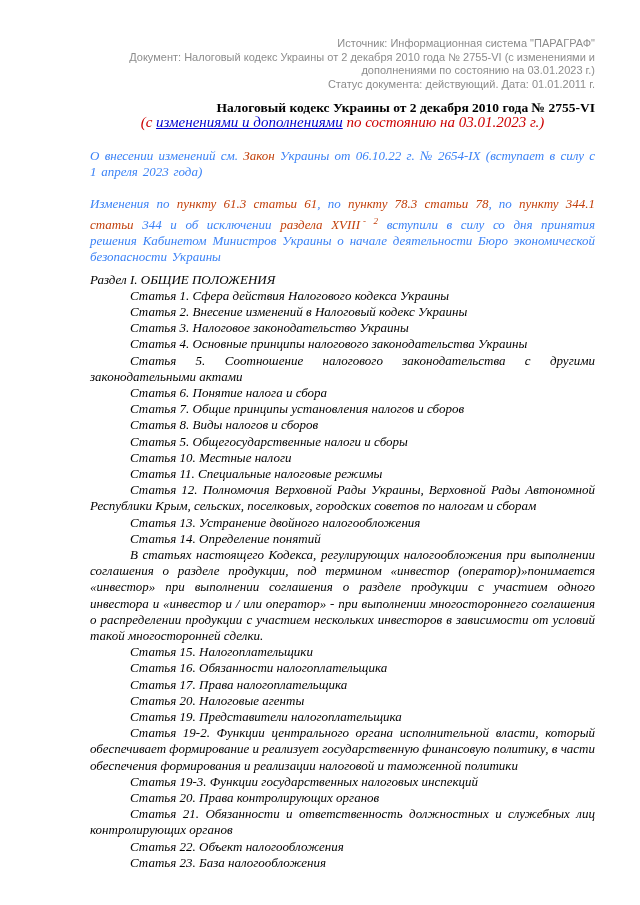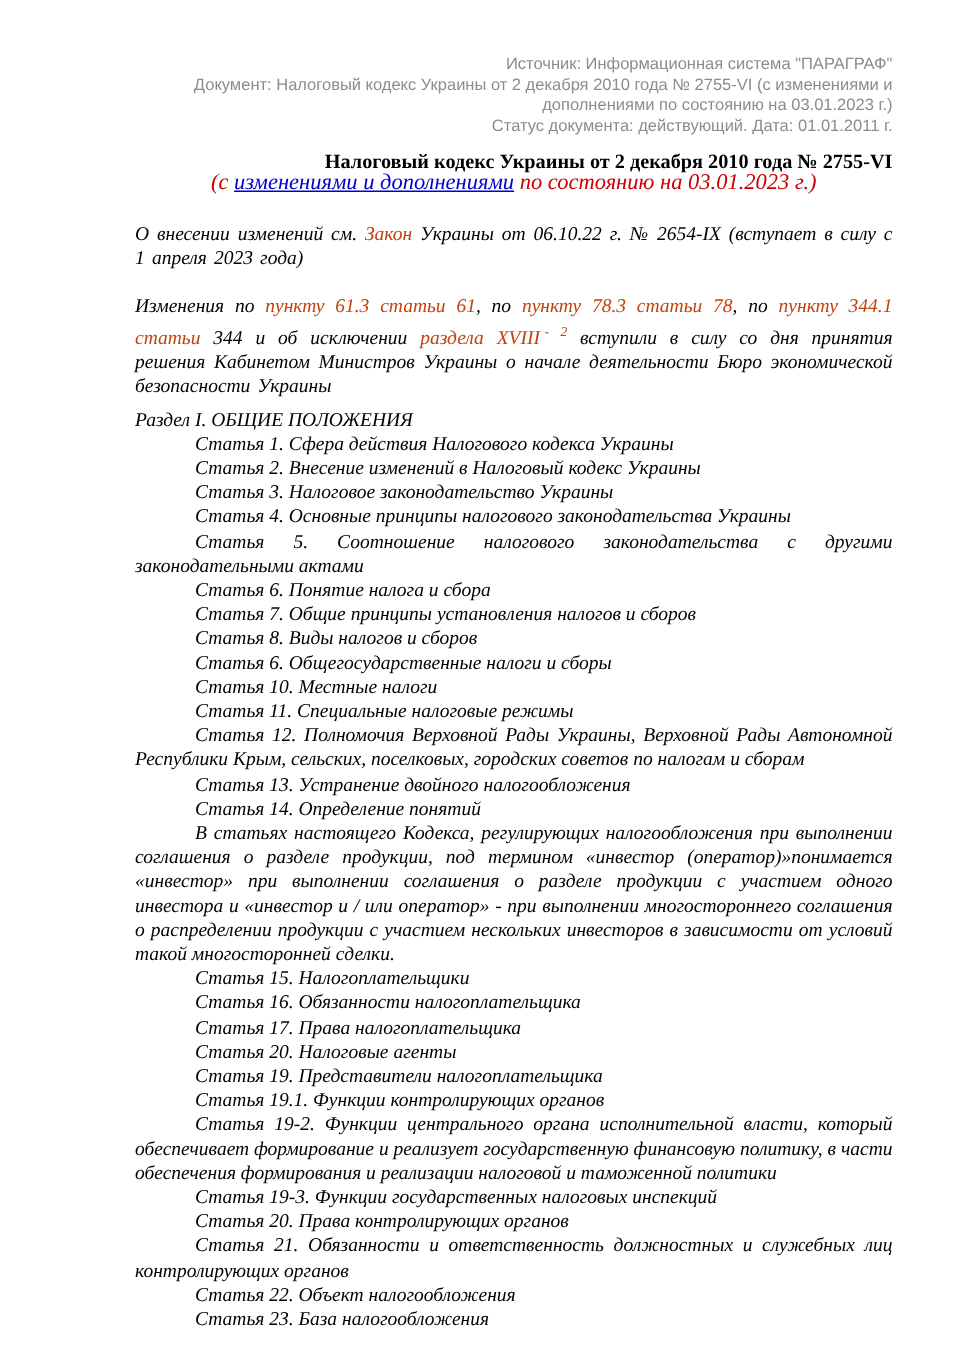--- a/index.html
+++ b/index.html
@@ -23,21 +23,21 @@
     font-size:15px;font-style:italic;text-align:center;
     line-height:15px;margin:0 0 18px 0;color:#cc0000;
   }
   .link{color:#0000cc;text-decoration:underline;cursor:pointer;}
   .red{color:#cc0000;}
   .note{
     font-size:13px;font-style:italic;line-height:16.2px;
     text-align:justify;margin:0 0 16px 0;word-spacing:1.5px;
   }
   .note.note-last{margin-bottom:6px;}
-  .seg-red{color:#000000;}
+  .seg-red{color:#3b82f6;}
   .seg-dark{color:#c2410c;}
   sup.seg-dark{font-size:9px;margin-left:3px;}
   .toc-section{
     font-size:13px;font-style:italic;line-height:16.2px;margin:0;
   }
   .toc-entry{
     font-size:13px;font-style:italic;line-height:16.2px;margin:0;
     text-indent:40px;text-align:justify;
   }
 </style>
@@ -64,33 +64,32 @@
 
   <div class="toc">
       <p class="toc-entry">Статья 1. Сфера действия Налогового кодекса Украины</p>
       <p class="toc-entry">Статья 2. Внесение изменений в Налоговый кодекс Украины</p>
       <p class="toc-entry">Статья 3. Налоговое законодательство Украины</p>
       <p class="toc-entry">Статья 4. Основные принципы налогового законодательства Украины</p>
       <p class="toc-entry">Статья 5. Соотношение налогового законодательства с другими законодательными актами</p>
       <p class="toc-entry">Статья 6. Понятие налога и сбора</p>
       <p class="toc-entry">Статья 7. Общие принципы установления налогов и сборов</p>
       <p class="toc-entry">Статья 8. Виды налогов и сборов</p>
-      <p class="toc-entry">Статья 6. Общегосударственные налоги и сборы</p>
+      <p class="toc-entry">Статья 5. Общегосударственные налоги и сборы</p>
       <p class="toc-entry">Статья 10. Местные налоги</p>
       <p class="toc-entry">Статья 11. Специальные налоговые режимы</p>
       <p class="toc-entry">Статья 12. Полномочия Верховной Рады Украины, Верховной Рады Автономной Республики Крым, сельских, поселковых, городских советов по налогам и сборам</p>
       <p class="toc-entry">Статья 13. Устранение двойного налогообложения</p>
       <p class="toc-entry">Статья 14. Определение понятий</p>
       <p class="toc-entry">В статьях настоящего Кодекса, регулирующих налогообложения при выполнении соглашения о разделе продукции, под термином «инвестор (оператор)»понимается «инвестор» при выполнении соглашения о разделе продукции с участием одного инвестора и «инвестор и / или оператор» - при выполнении многостороннего соглашения о распределении продукции с участием нескольких инвесторов в зависимости от условий такой многосторонней сделки.</p>
       <p class="toc-entry">Статья 15. Налогоплательщики</p>
       <p class="toc-entry">Статья 16. Обязанности налогоплательщика</p>
       <p class="toc-entry">Статья 17. Права налогоплательщика</p>
       <p class="toc-entry">Статья 20. Налоговые агенты</p>
       <p class="toc-entry">Статья 19. Представители налогоплательщика</p>
-      <p class="toc-entry">Статья 19.1. Функции контролирующих органов</p>
       <p class="toc-entry">Статья 19-2. Функции центрального органа исполнительной власти, который обеспечивает формирование и реализует государственную финансовую политику, в части обеспечения формирования и реализации налоговой и таможенной политики</p>
       <p class="toc-entry">Статья 19-3. Функции государственных налоговых инспекций</p>
       <p class="toc-entry">Статья 20. Права контролирующих органов</p>
       <p class="toc-entry">Статья 21. Обязанности и ответственность должностных и служебных лиц контролирующих органов</p>
       <p class="toc-entry">Статья 22. Объект налогообложения</p>
       <p class="toc-entry">Статья 23. База налогообложения</p>
     </div>
 
 </div>
 

